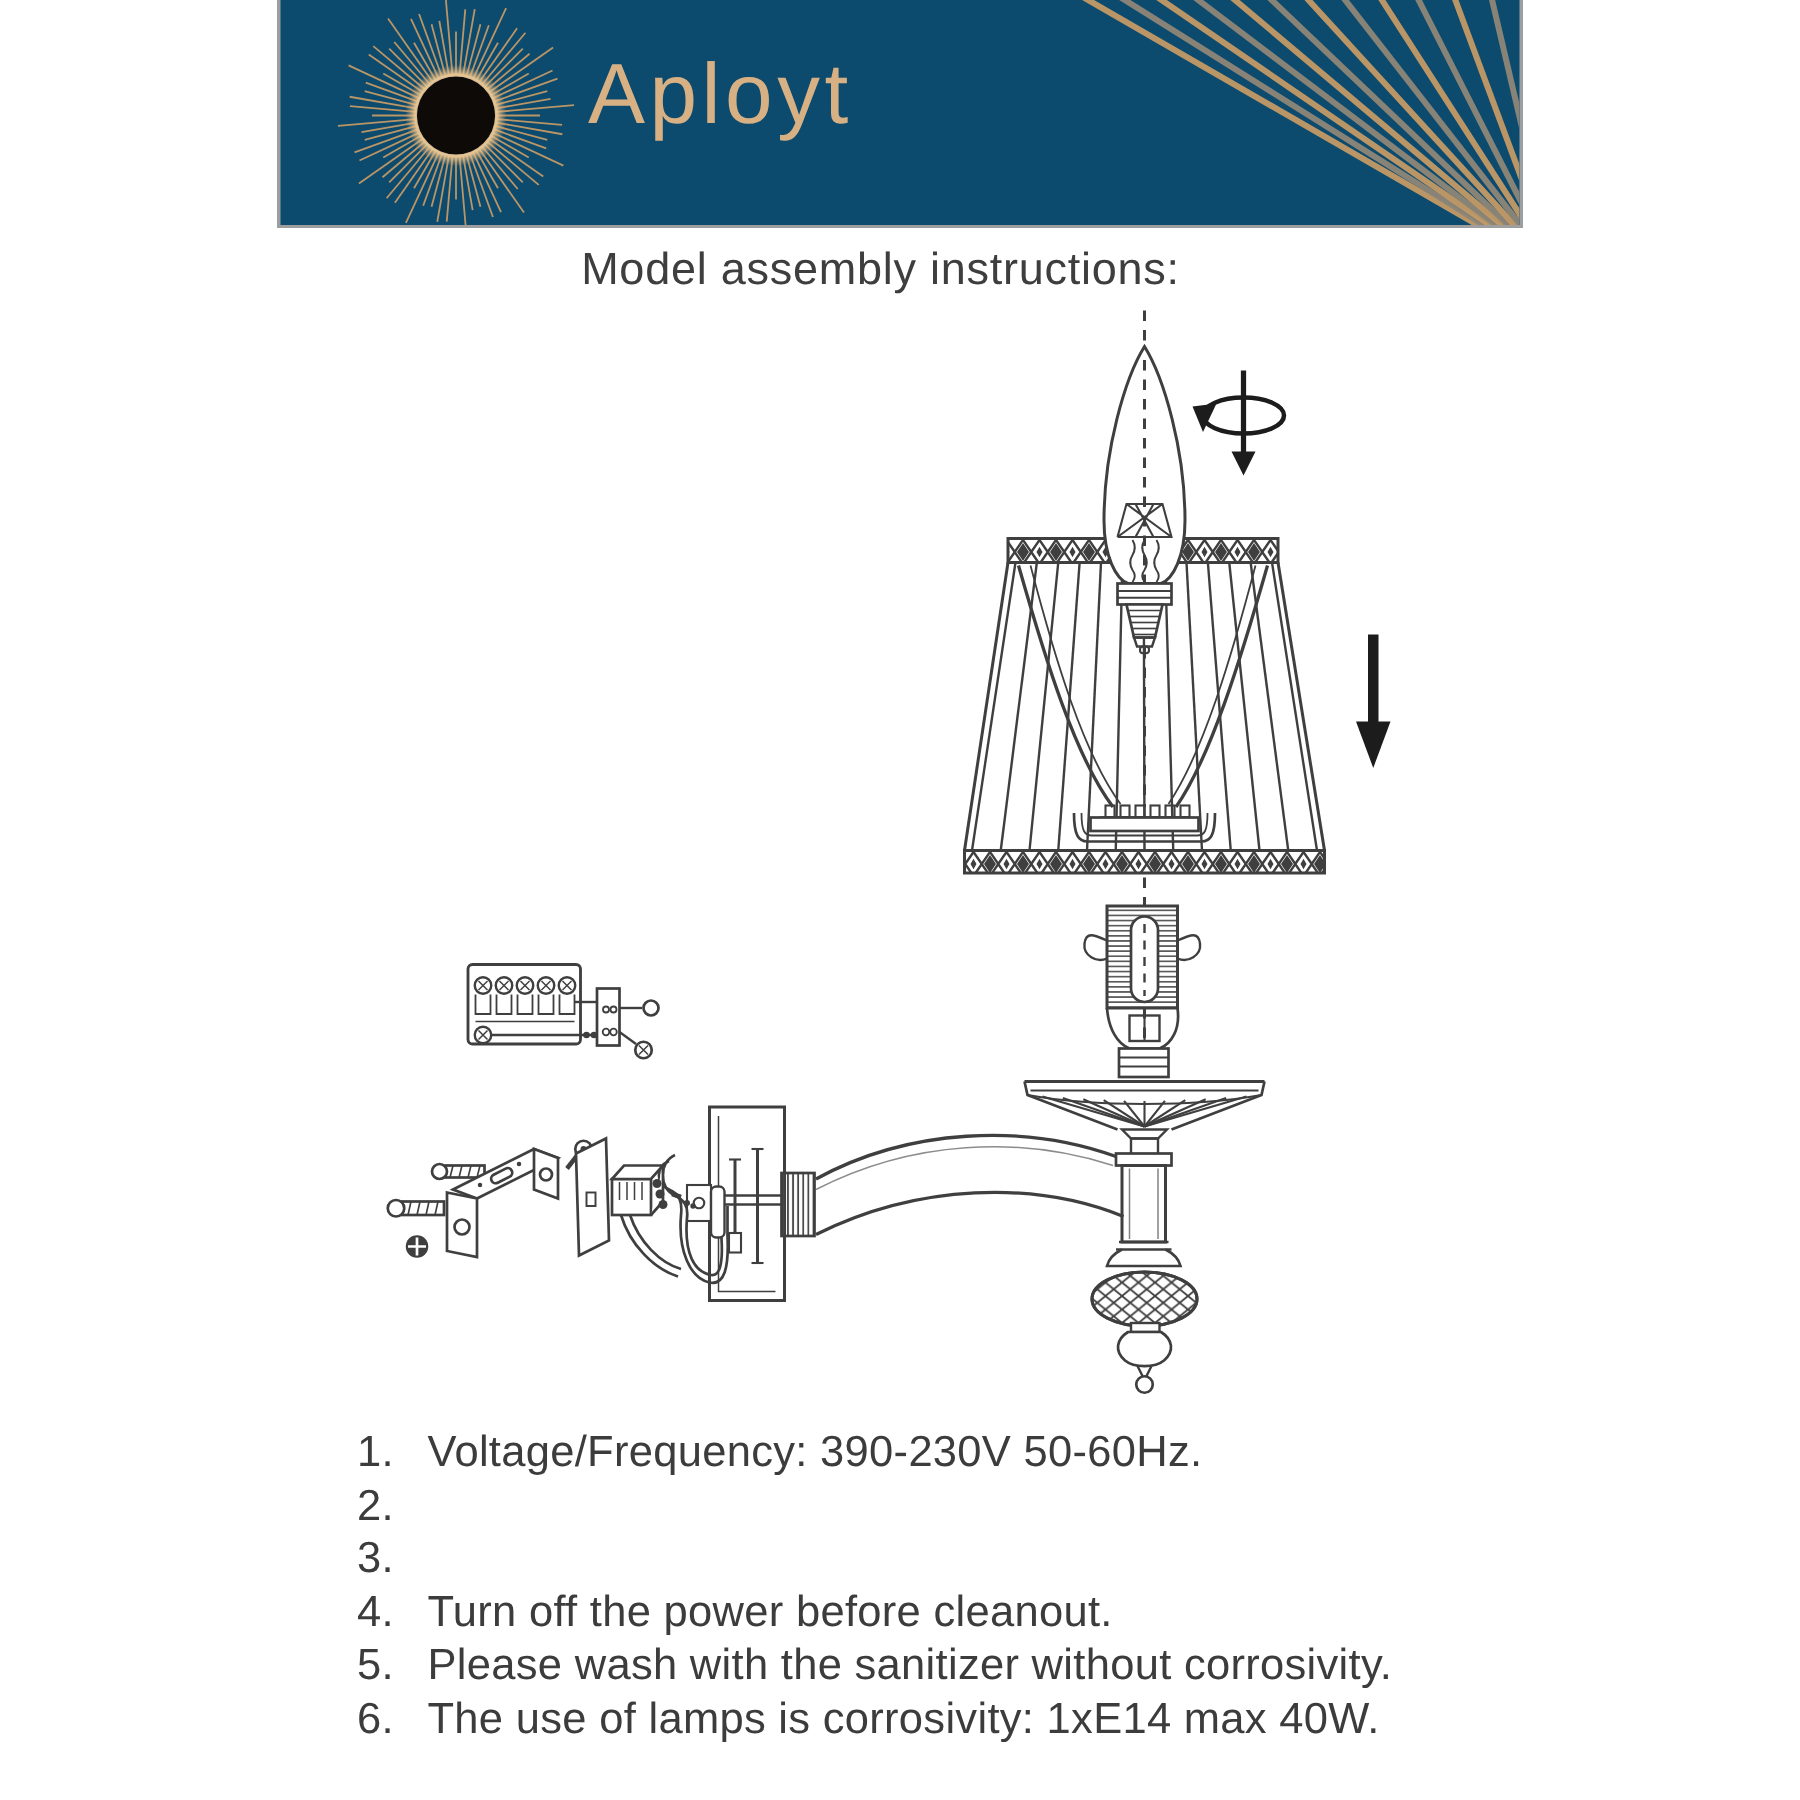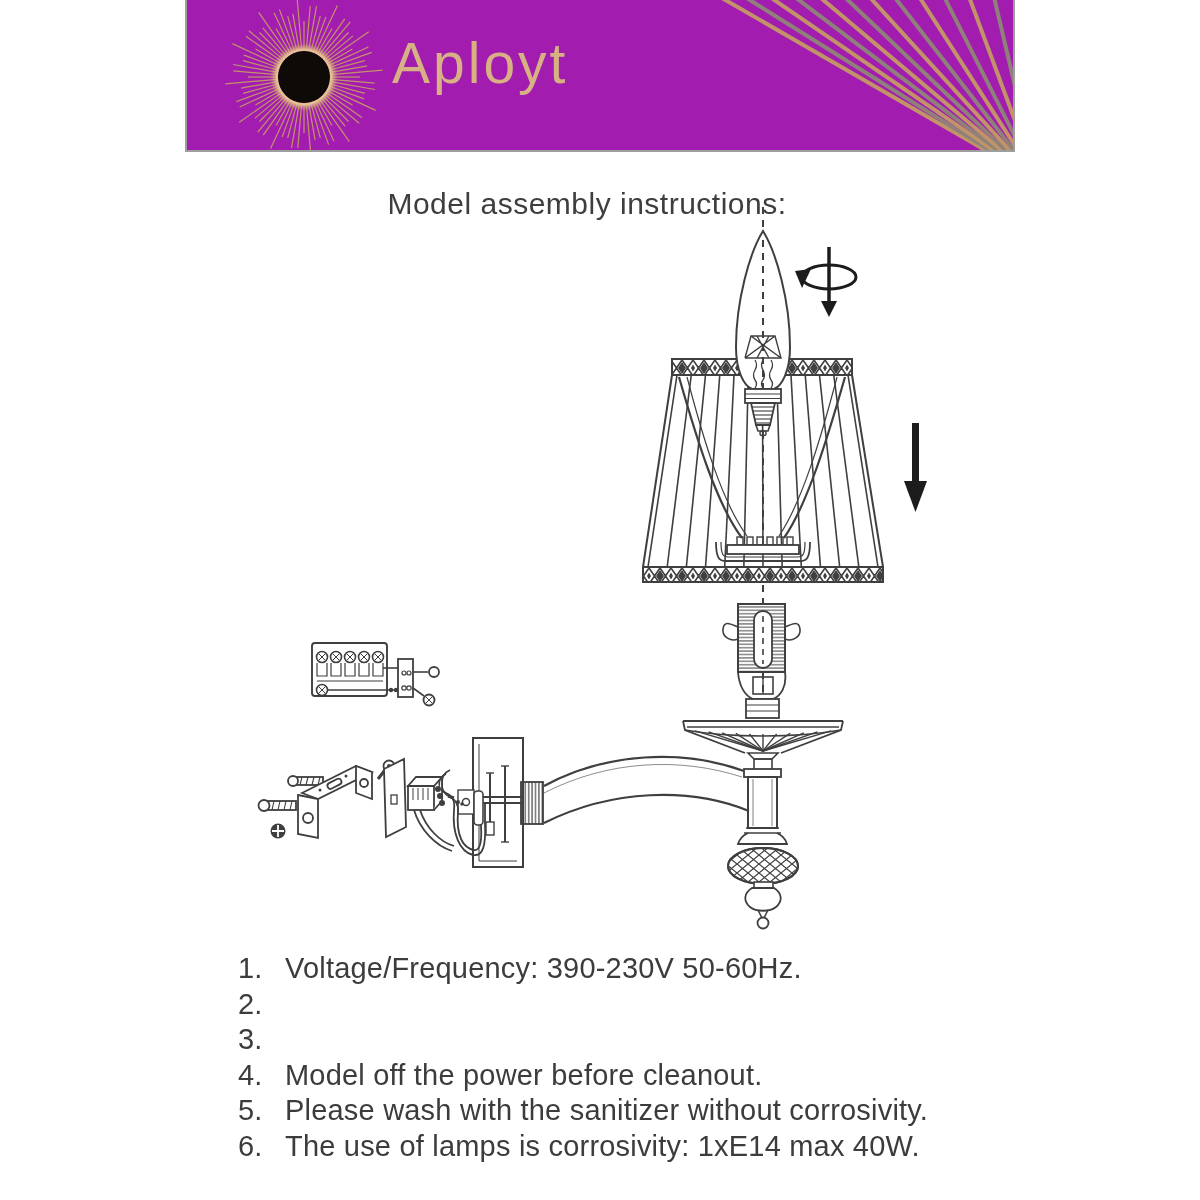--- a/index.html
+++ b/index.html
@@ -3,35 +3,35 @@
 <meta charset="utf-8">
 <style>
   html,body{margin:0;padding:0;}
   body{
     width:1200px;height:1200px;position:relative;overflow:hidden;
     background:#ffffff;font-family:"Liberation Sans",sans-serif;
   }
   
   .banner{
     position:absolute;left:185px;top:0;width:826px;height:150px;
-    background:#a21caf;border:2px solid #9e9e9e;border-top:none;
+    background:#0c4a6e;border:2px solid #9e9e9e;border-top:none;
     overflow:hidden;
   }
   .banner svg{position:absolute;}
   #logo-burst{left:30px;top:-10px;}
   #ray-fan{left:0;top:0;}
   .brand{
     position:absolute;left:205px;top:30px;
     font-size:57px;font-weight:300;letter-spacing:3px;
     color:#d7b184;
   }
   
   .title-block{
     position:absolute;left:0;top:163px;width:1174px;text-align:center;
-    color:#3e3e3e;font-size:30px;line-height:34px;letter-spacing:.5px;margin-top:24px;
+    color:#3e3e3e;font-size:30px;line-height:34px;letter-spacing:.5px;
   }
   
   #diagram{position:absolute;left:200px;top:200px;}
   
   .instructions{
     position:absolute;left:238px;top:951px;margin:0;padding:0;list-style:none;
     color:#3c3c3c;font-size:29px;letter-spacing:.2px;
   }
   .instructions li{display:flex;line-height:35.5px;}
   .instructions .num{width:47px;flex:0 0 47px;}
@@ -424,21 +424,21 @@
       <span>Voltage/Frequency: 390-230V 50-60Hz.</span>
     </li>
     <li>
       <span class="num">2.</span>
     </li>
     <li>
       <span class="num">3.</span>
     </li>
     <li>
       <span class="num">4.</span>
-      <span>Model off the power before cleanout.</span>
+      <span>Turn off the power before cleanout.</span>
     </li>
     <li>
       <span class="num">5.</span>
       <span>Please wash with the sanitizer without corrosivity.</span>
     </li>
     <li>
       <span class="num">6.</span>
       <span>The use of lamps is corrosivity: 1xE14 max 40W.</span>
     </li>
   </ol>

